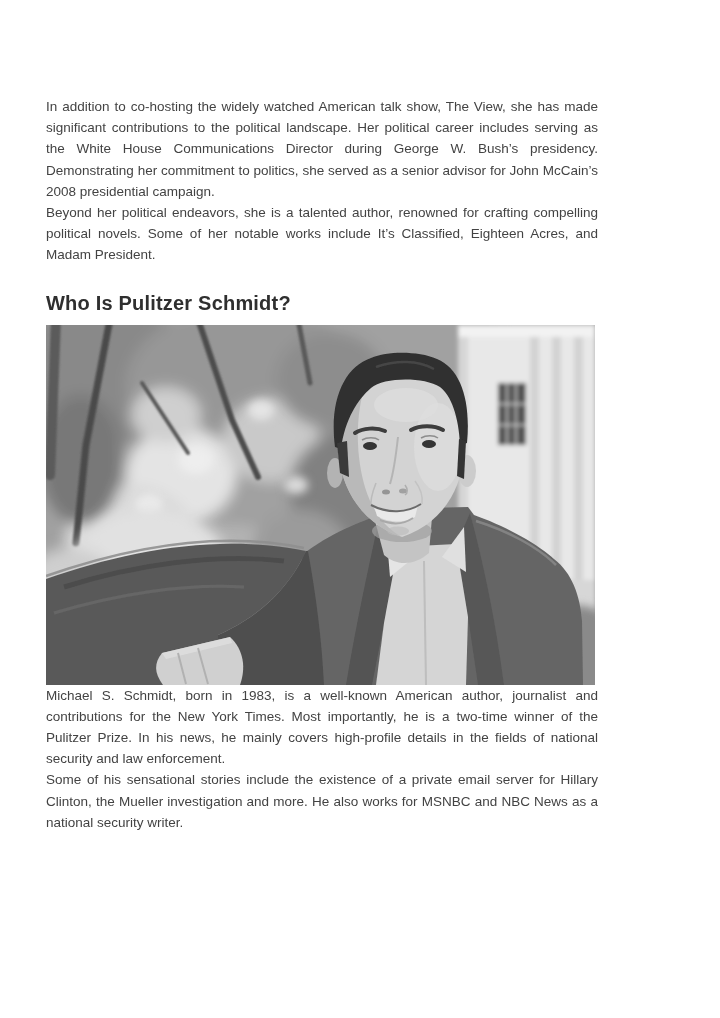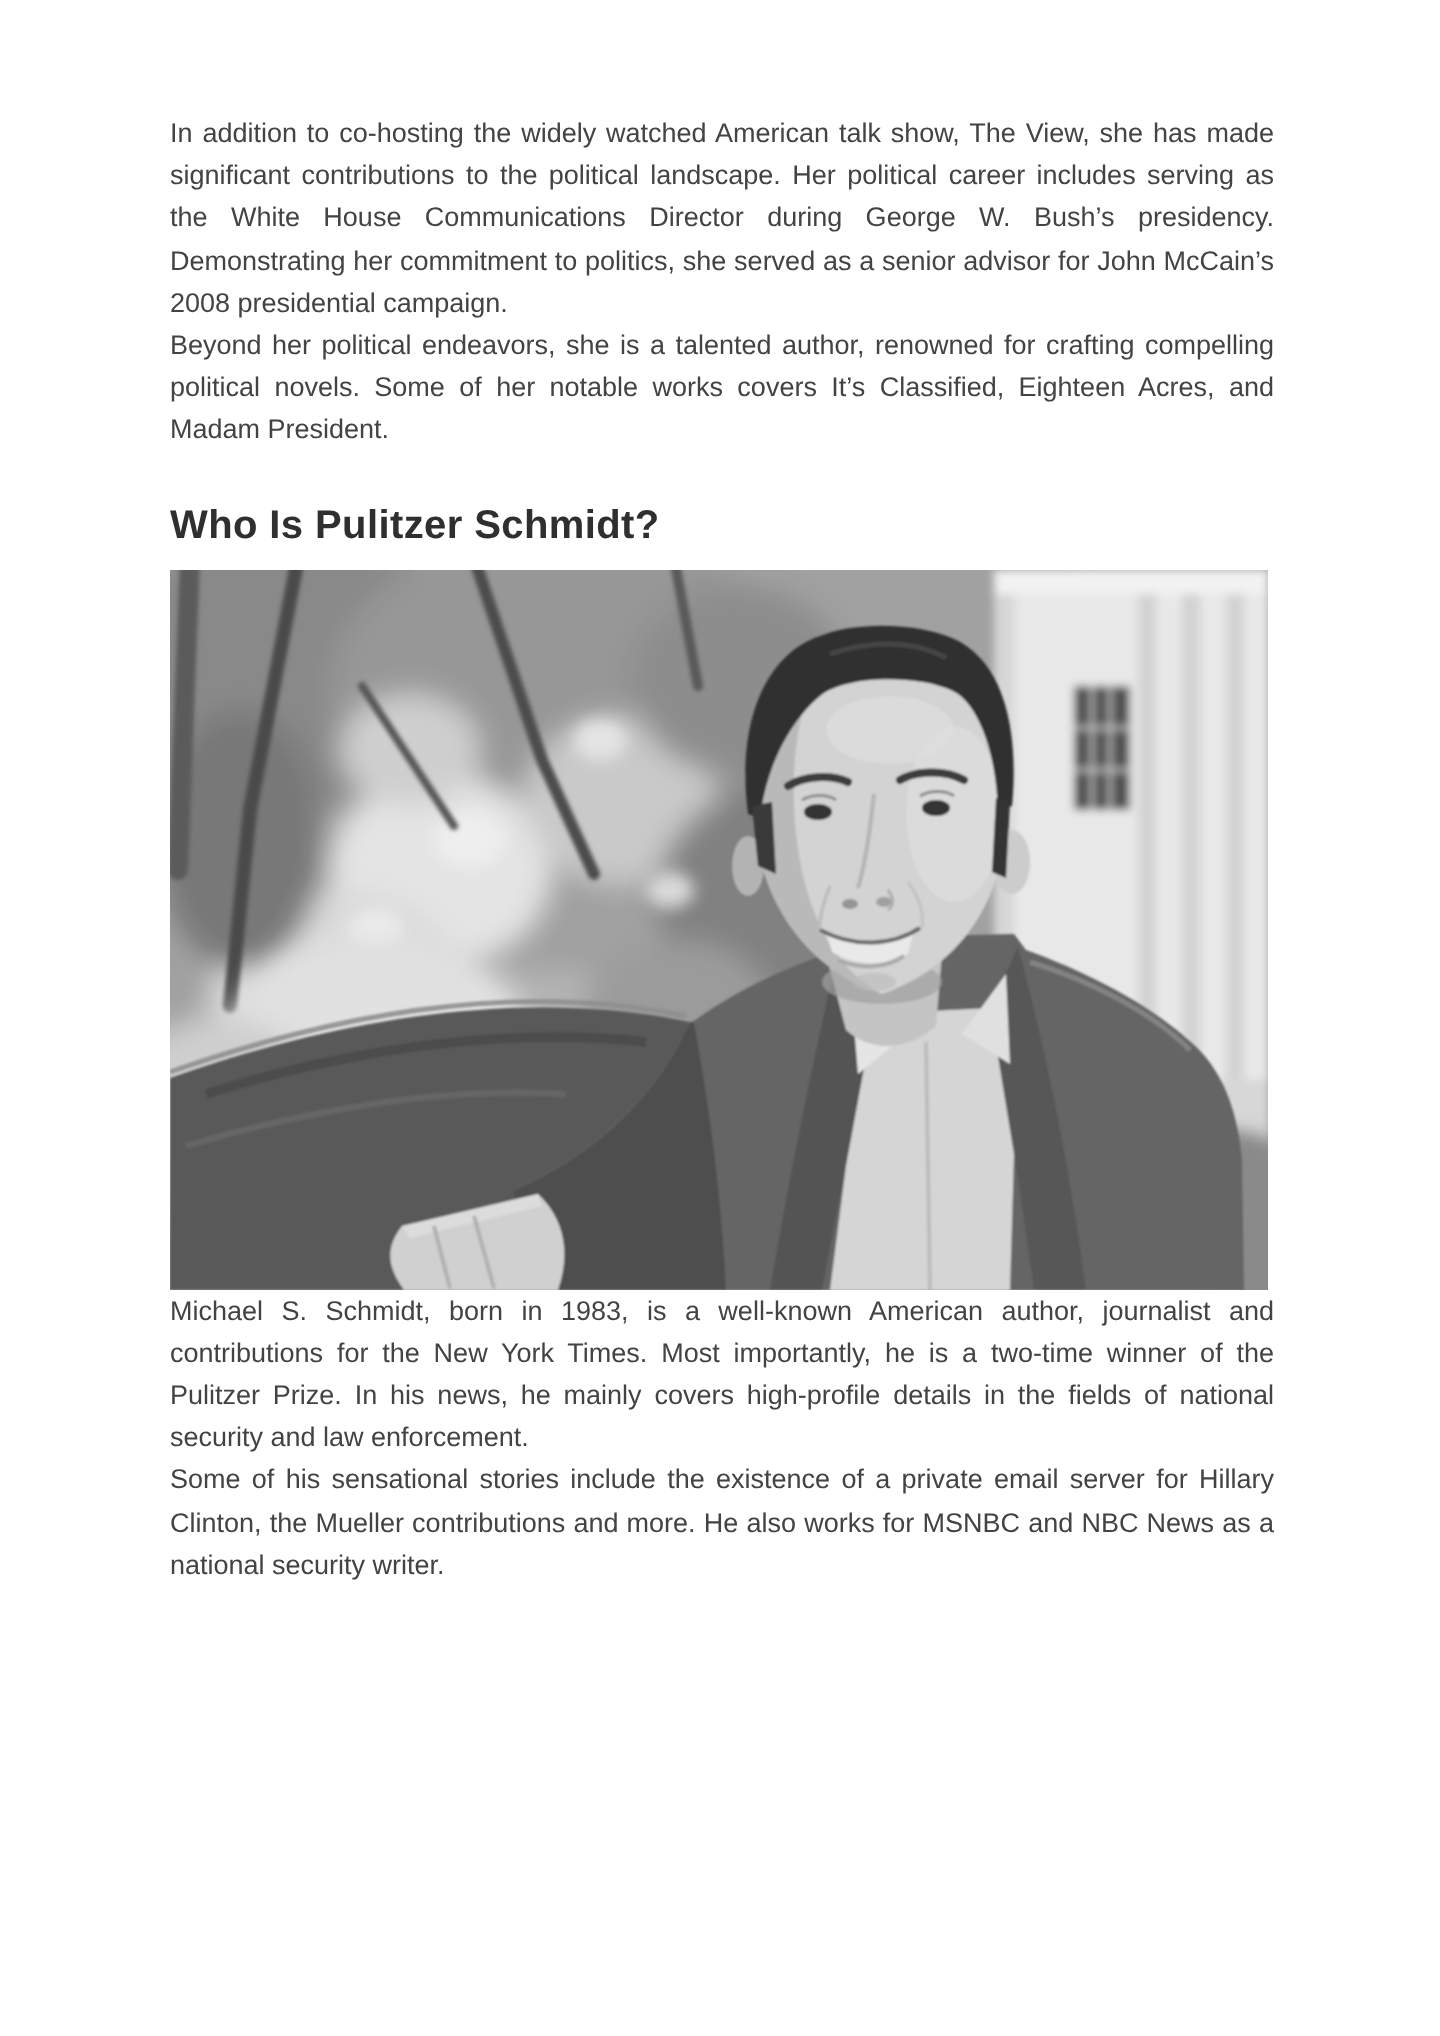--- a/index.html
+++ b/index.html
@@ -6,22 +6,22 @@
   .page {
     position: relative;
     width: 720px;
     height: 1018px;
     background: #ffffff;
     overflow: hidden;
     font-family: "Liberation Sans", "DejaVu Sans", sans-serif;
   }
   .content {
     width: 552px;
-    margin-left: 85px;
-    padding-top: 56px;
+    margin-left: 46px;
+    padding-top: 96px;
   }
   .content p {
     font-size: 13.5px;
     line-height: 21.2px;
     color: #434343;
     text-align: justify;
     margin: 0;
   }
   .para-1 { margin-bottom: 20px; }
   .para-2 { margin-bottom: 0; }
@@ -45,21 +45,21 @@
   .para-4 { margin-top: 21px; }
 </style>
 </head>
 <body>
 
 <div class="page">
   <div class="content">
 
     <p class="para-1">In addition to co-hosting the widely watched American talk show, The View, she has made significant contributions to the political landscape. Her political career includes serving as the White House Communications Director during George W. Bush’s presidency. Demonstrating her commitment to politics, she served as a senior advisor for John McCain’s 2008 presidential campaign.</p>
 
-    <p class="para-2">Beyond her political endeavors, she is a talented author, renowned for crafting compelling political novels. Some of her notable works covers It’s Classified, Eighteen Acres, and Madam President.</p>
+    <p class="para-2">Beyond her political endeavors, she is a talented author, renowned for crafting compelling political novels. Some of her notable works include It’s Classified, Eighteen Acres, and Madam President.</p>
 
     <h1 class="section-heading">Who Is Pulitzer Schmidt?</h1>
 
     <div class="photo-frame" role="img" aria-label="Black-and-white portrait of Michael Schmidt smiling outdoors in a gray suit jacket and open-collared shirt, with blurred trees to the left and a white columned building to the right">
       <svg width="549" height="360" viewBox="0 0 549 360" xmlns="http://www.w3.org/2000/svg">
         <defs>
           <filter id="b1" x="-20%" y="-20%" width="140%" height="140%">
               <feGaussianBlur stdDeviation="1"></feGaussianBlur>
             </filter>
           <filter id="b2" x="-20%" y="-20%" width="140%" height="140%">
@@ -186,16 +186,16 @@
           <path d="M116,328 L184,312 L186,318 L120,334 Z" fill="#e2e2e2" opacity="0.8"></path>
           <path d="M132,328 L140,359 M152,323 L162,359" stroke="#b3b3b3" stroke-width="2" fill="none"></path>
         </g>
 
         <rect width="549" height="360" fill="#888888" opacity="0.03"></rect>
       </svg>
     </div>
 
     <p class="para-3">Michael S. Schmidt, born in 1983, is a well-known American author, journalist and contributions for the New York Times. Most importantly, he is a two-time winner of the Pulitzer Prize. In his news, he mainly covers high-profile details in the fields of national security and law enforcement.</p>
 
-    <p class="para-4">Some of his sensational stories include the existence of a private email server for Hillary Clinton, the Mueller contributions and more. He also works for MSNBC and NBC News as a national security writer.</p>
+    <p class="para-4">Some of his sensational stories include the existence of a private email server for Hillary Clinton, the Mueller investigation and more. He also works for MSNBC and NBC News as a national security writer.</p>
 
   </div>
 </div>
 
 </body></html>

